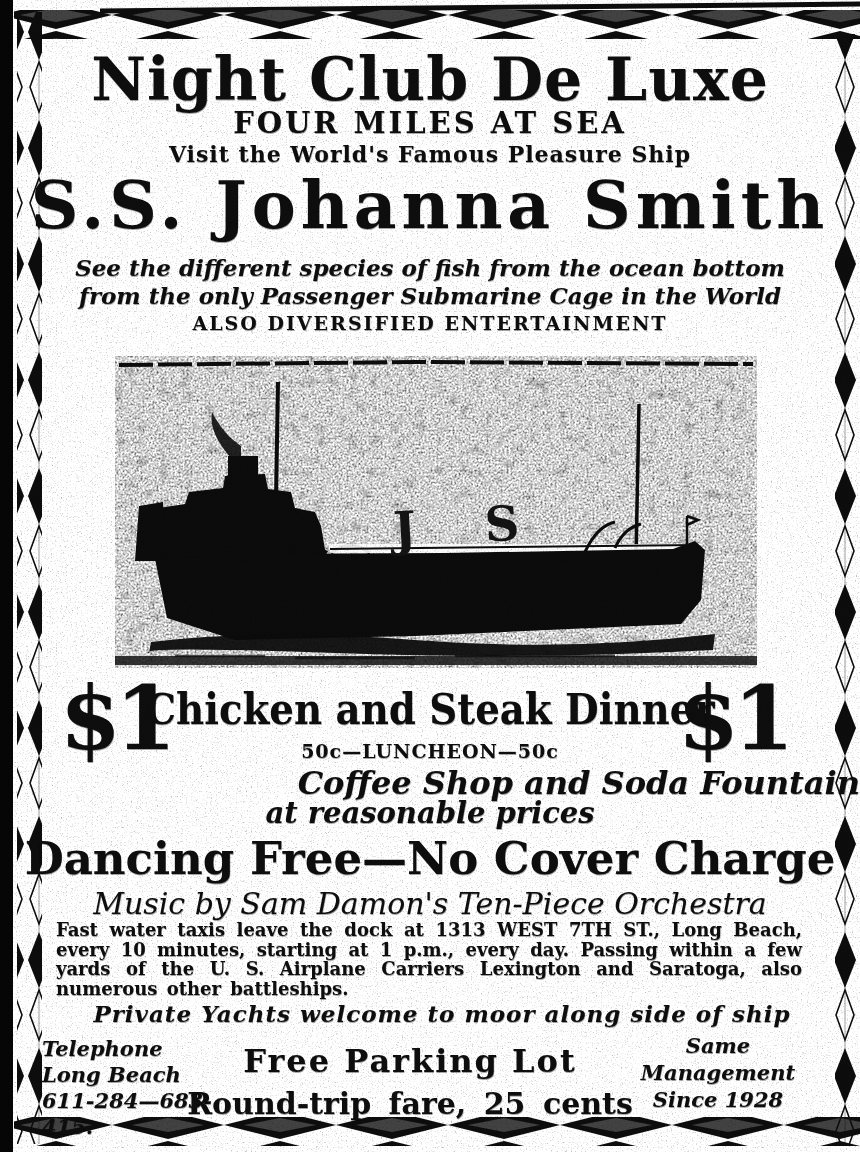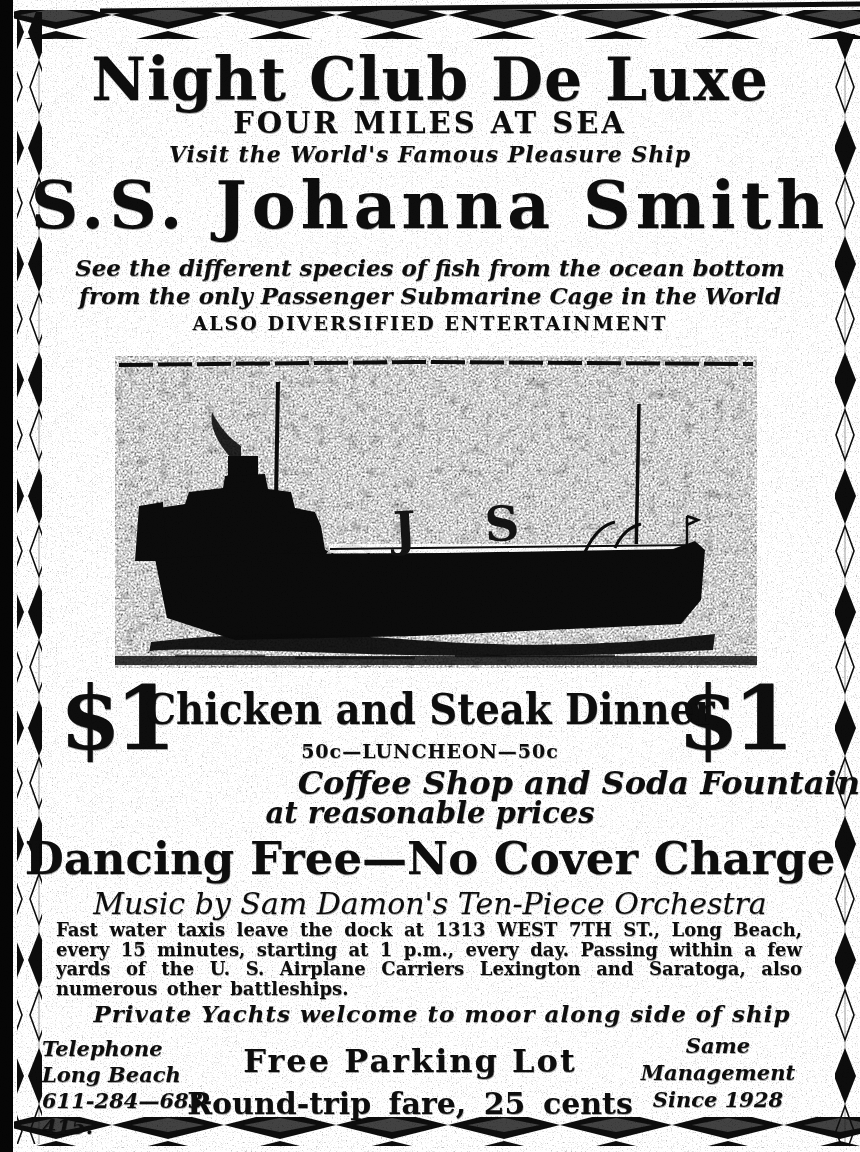--- a/index.html
+++ b/index.html
@@ -6,21 +6,21 @@
   .page{
     position:relative;width:860px;height:1152px;background:#ffffff;
     overflow:hidden;font-family:"DejaVu Serif","Liberation Serif",serif;
     color:#0e0e0e;
   }
   .abs{position:absolute;}
   .ctr{position:absolute;left:0;right:0;text-align:center;}
   .ink{text-shadow:0.4px 0.6px 0 rgba(0,0,0,0.35);}
   .club-title{top:44px;font-size:60px;font-weight:700;letter-spacing:1px;}
   .location-line{top:106px;font-size:29px;font-weight:700;letter-spacing:3px;}
-  .tagline{top:141px;font-size:22px;font-weight:700;font-style:italic;letter-spacing:1px;}
+  .tagline{top:141px;font-size:22px;font-weight:700;letter-spacing:1px;}
   .ship-name{top:166px;font-size:66px;font-weight:700;letter-spacing:5px;}
   .desc{top:254px;font-size:23px;font-weight:700;font-style:italic;line-height:28px;}
   .entertainment-line{top:312px;font-size:19px;font-weight:700;letter-spacing:2px;}
   .photo{left:115px;top:356px;}
   .price{top:666px;width:130px;font-size:88px;font-weight:700;letter-spacing:-6px;text-align:center;}
   .price-left{left:50px;}
   .price-right{left:668px;}
   .dinner-title{top:684px;font-size:43px;font-weight:700;transform:scaleX(0.9);}
   .luncheon-line{top:740px;font-size:19px;font-weight:700;letter-spacing:1px;}
   .coffee-line{top:764px;font-size:32px;font-weight:700;font-style:italic;text-align:right;}
@@ -121,21 +121,21 @@
   <div class="abs ink price price-left">$1</div>
   <div class="abs ink price price-right">$1</div>
   <div class="ctr ink dinner-title">Chicken and Steak Dinner</div>
   <div class="ctr ink luncheon-line">50c—LUNCHEON—50c</div>
   <div class="ctr ink coffee-line">Coffee Shop and Soda Fountain</div>
   <div class="ctr ink prices-line">at reasonable prices</div>
 
   <div class="ctr ink dancing-line">Dancing Free—No Cover Charge</div>
   <div class="ctr ink music-line">Music by Sam Damon's Ten-Piece Orchestra</div>
 
-  <div class="abs ink taxi-par">Fast water taxis leave the dock at 1313 WEST 7TH ST., Long Beach, every 15 minutes, starting at 1 p.m., every day.  Passing within a few yards of the U. S. Airplane Carriers Lexington and Saratoga, also numerous other battleships.</div>
+  <div class="abs ink taxi-par">Fast water taxis leave the dock at 1313 WEST 7TH ST., Long Beach, every 10 minutes, starting at 1 p.m., every day.  Passing within a few yards of the U. S. Airplane Carriers Lexington and Saratoga, also numerous other battleships.</div>
   <div class="ctr ink yachts-line">Private Yachts welcome to moor along side of ship</div>
 
   <div class="abs ink tel-col">
     <div>Telephone</div>
     <div>Long Beach</div>
     <div>611-284—683-415.</div>
   </div>
   <div class="abs ink ctr parking-title">Free Parking Lot</div>
   <div class="abs ink ctr fare-line">Round-trip fare, 25 cents</div>
   <div class="abs ink mgmt-col">

